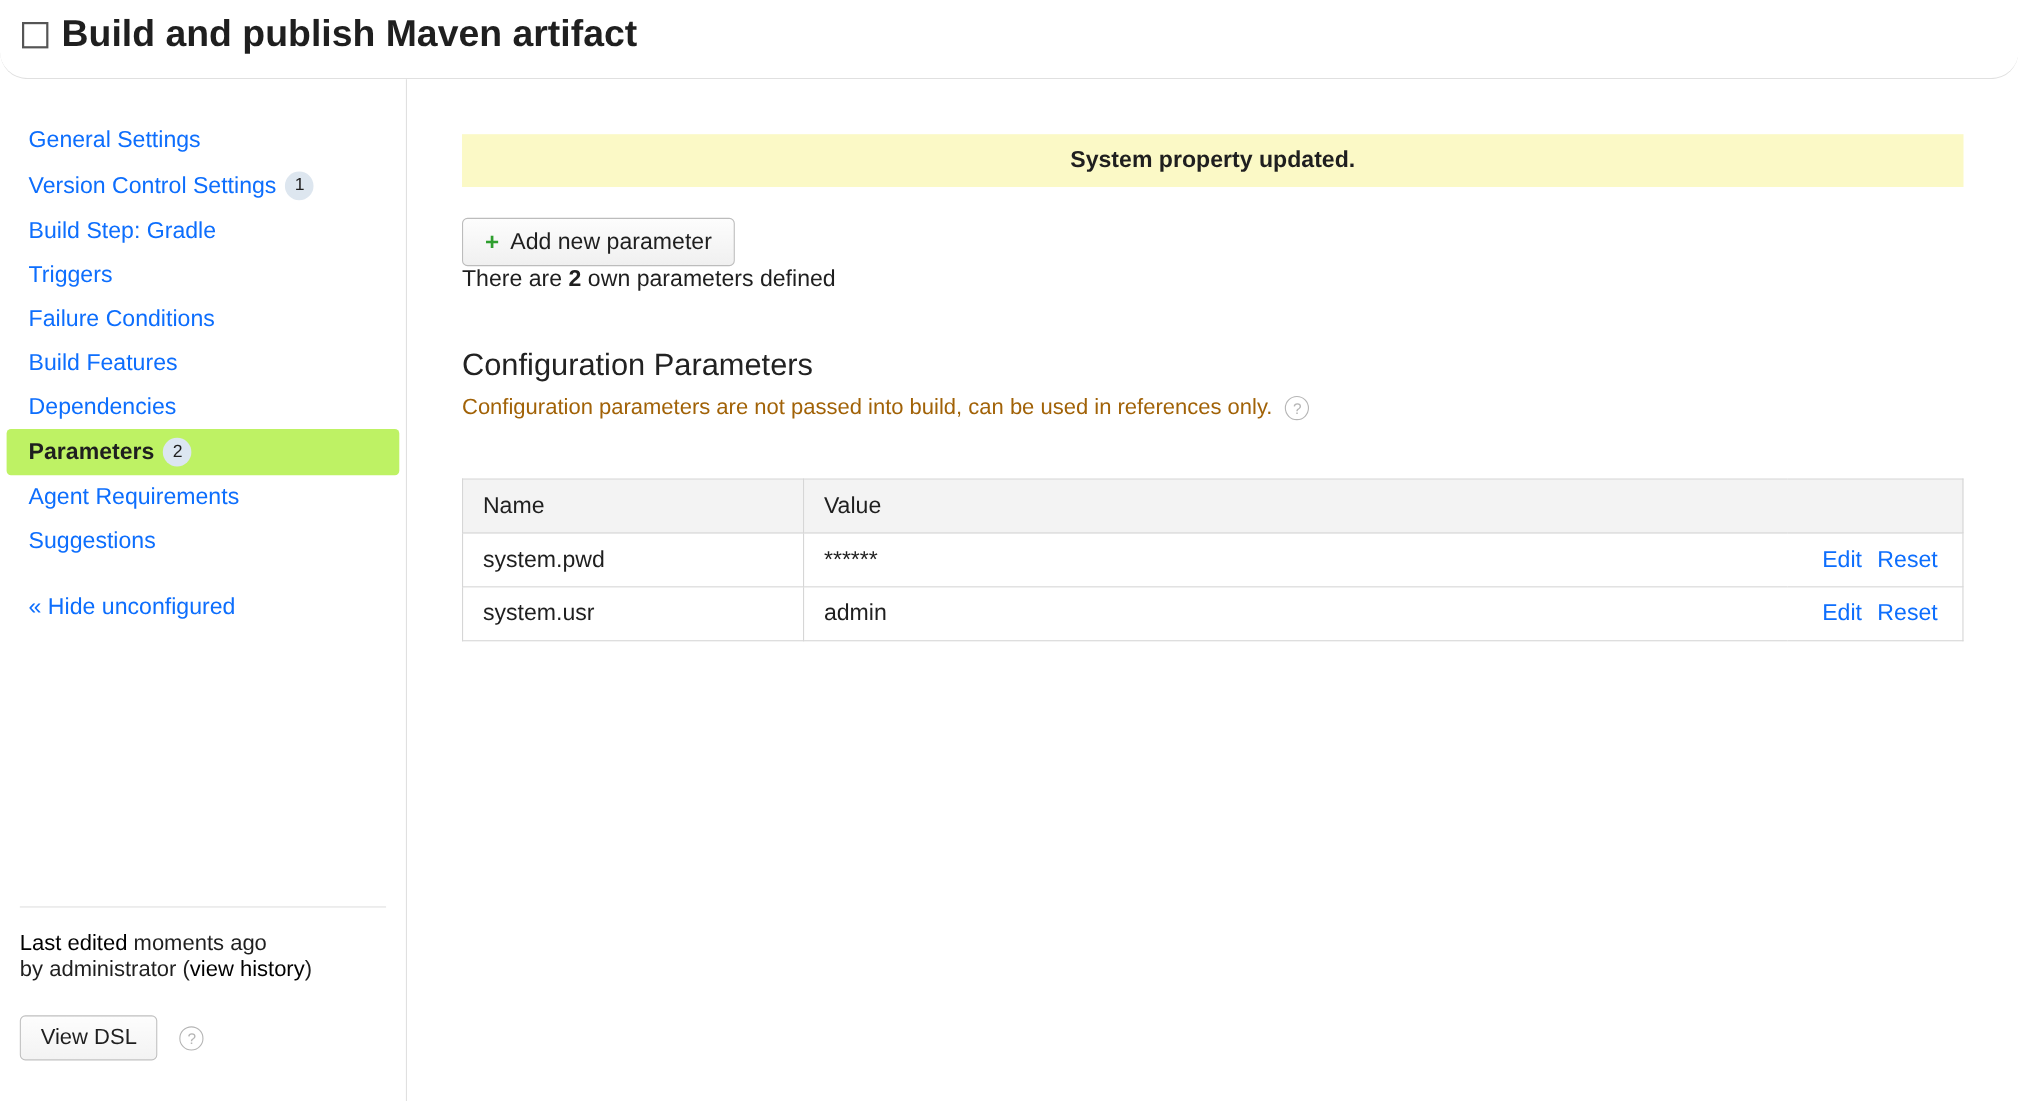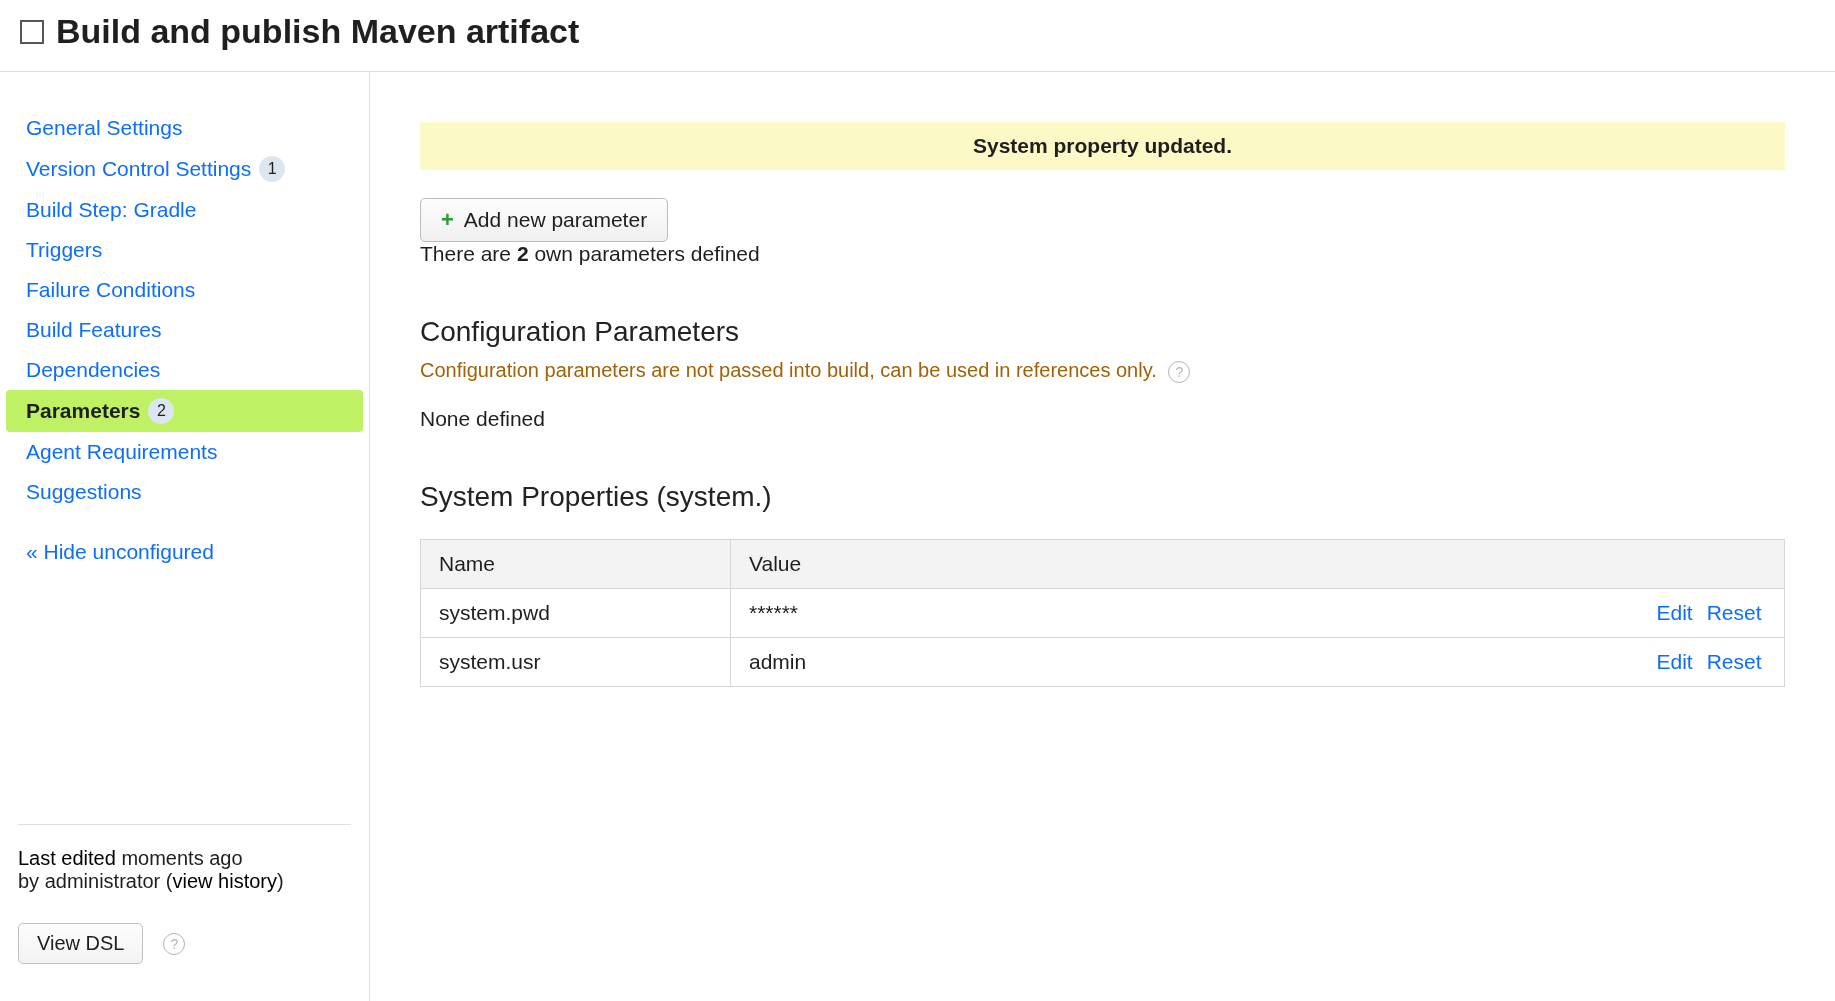--- a/index.html
+++ b/index.html
@@ -8,20 +8,21 @@
     font-size: 20px;
     color: #1f1f1f;
     background: #fff;
     width: 1835px;
   }
   .header {
     display: flex;
     align-items: center;
     padding: 12px 20px 20px 20px;
     border-bottom: 1px solid #e0e0e0;
+    border-radius: 25px;
   }
   .header-icon {
     width: 24px;
     height: 24px;
     border: 2.5px solid #555;
     margin-right: 12px;
     flex-shrink: 0;
   }
   .page-title {
     font-size: 34px;
@@ -267,25 +268,23 @@
     <p class="count-line">
       <span>There are </span><b>2</b><span> own parameters defined</span>
     </p>
 
     <section class="section">
       <h2>Configuration Parameters</h2>
       <span class="section-desc">
         <span>Configuration parameters are not passed into build, can be used in references only.</span>
         <span class="help-icon"></span>
       </span>
-      <p class="none-defined">None defined</p>
     </section>
 
     <section class="section">
-      <h2>System Properties (system.)</h2>
       <table class="params-table">
         <thead>
           <tr>
             <th class="col-name">Name</th>
             <th class="col-value" colspan="2">Value</th>
           </tr>
         </thead>
         <tbody id="sys-tbody">
             <tr>
               <td>system.pwd</td>

